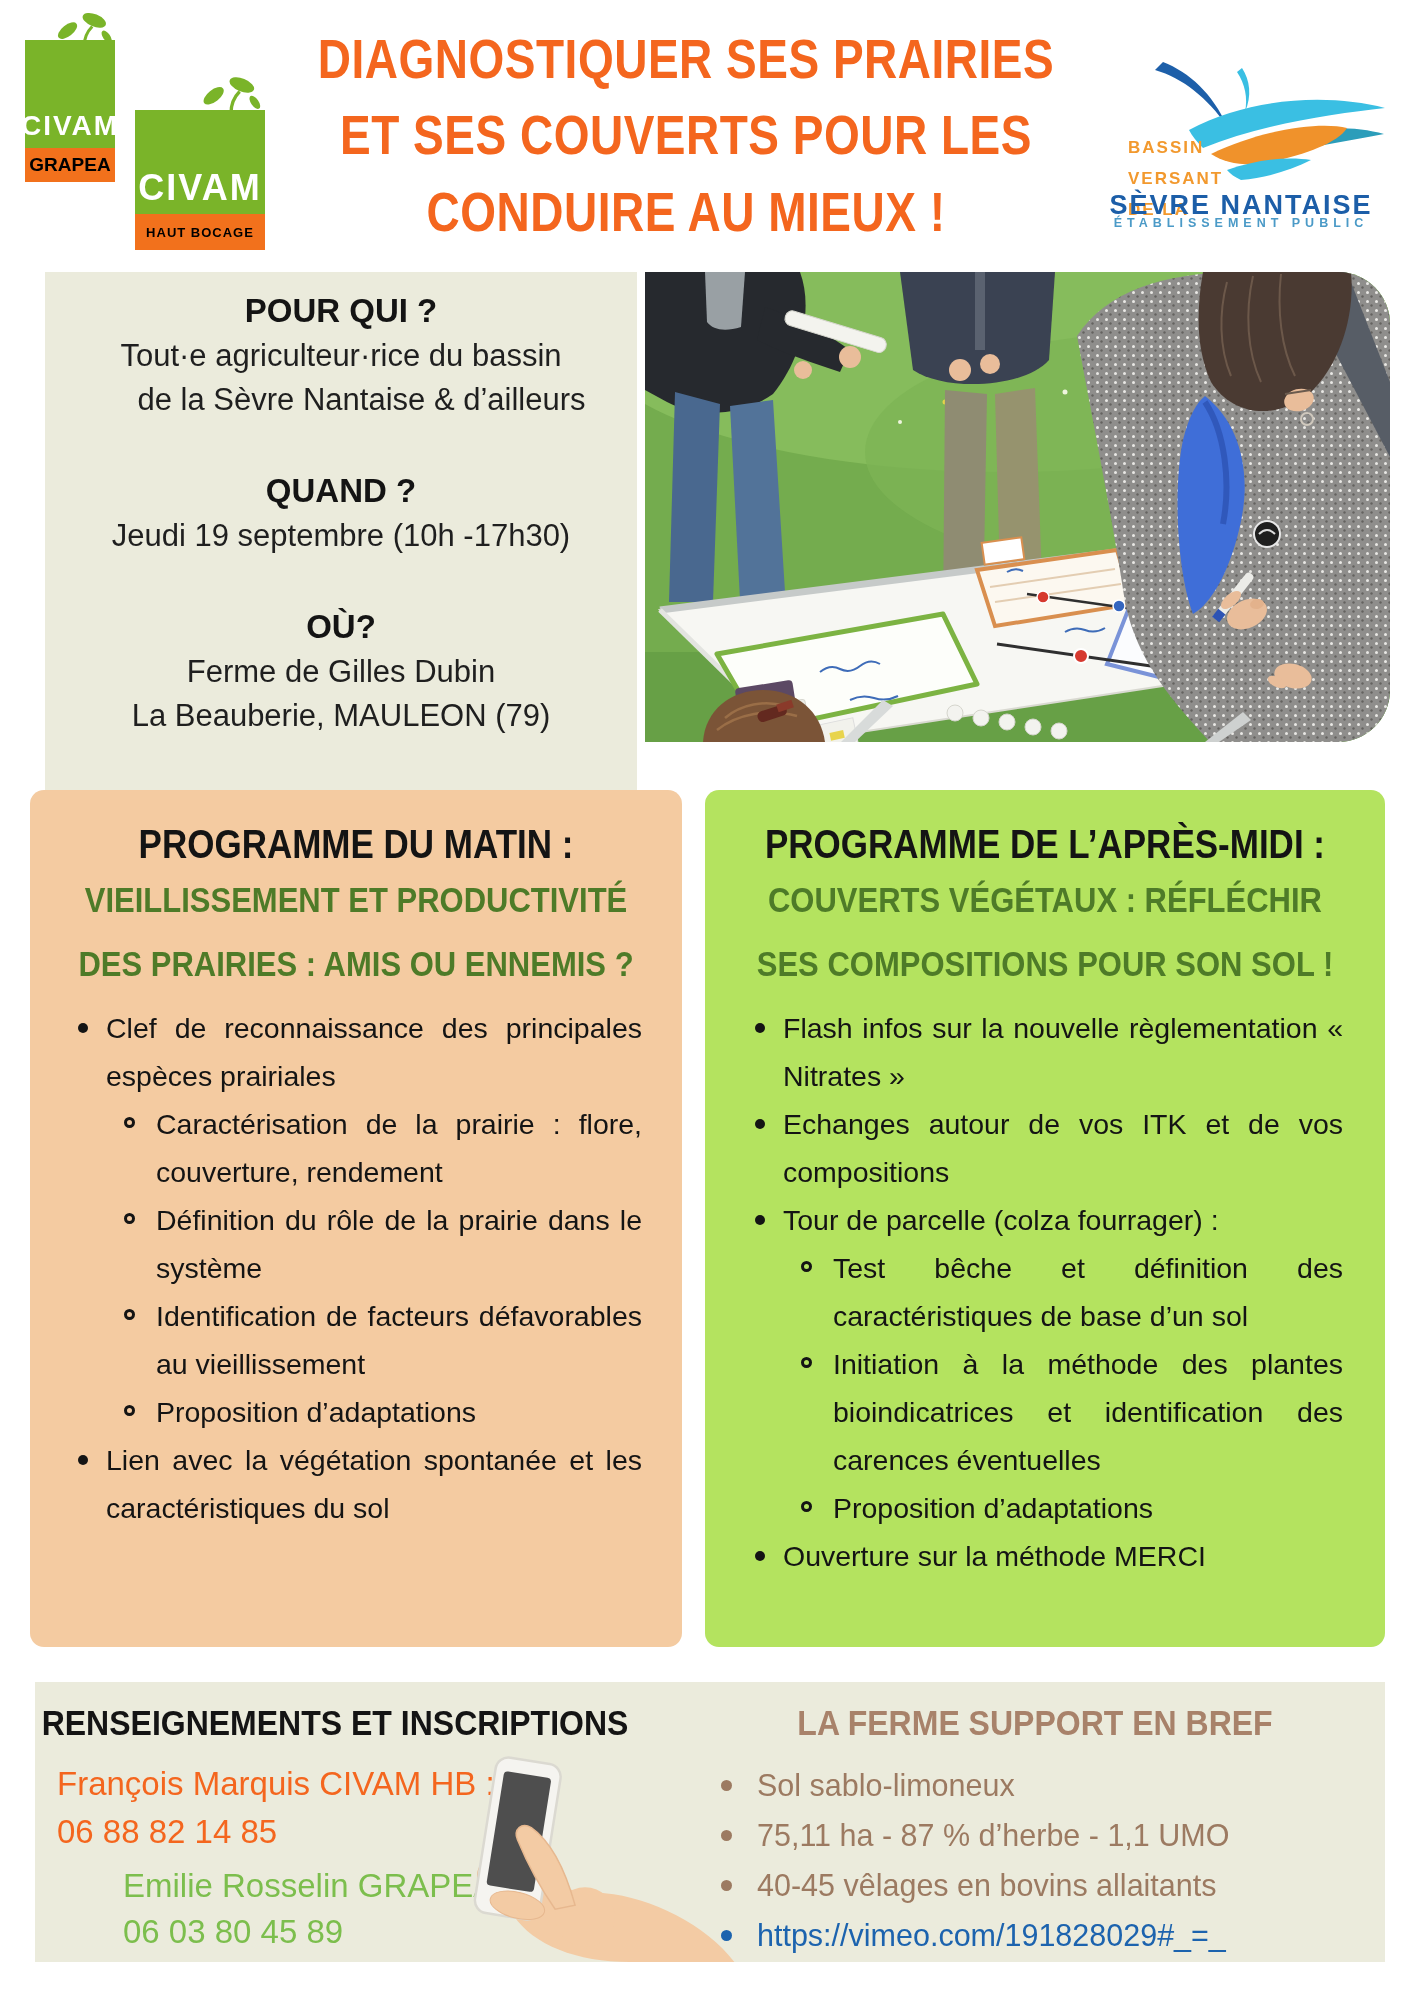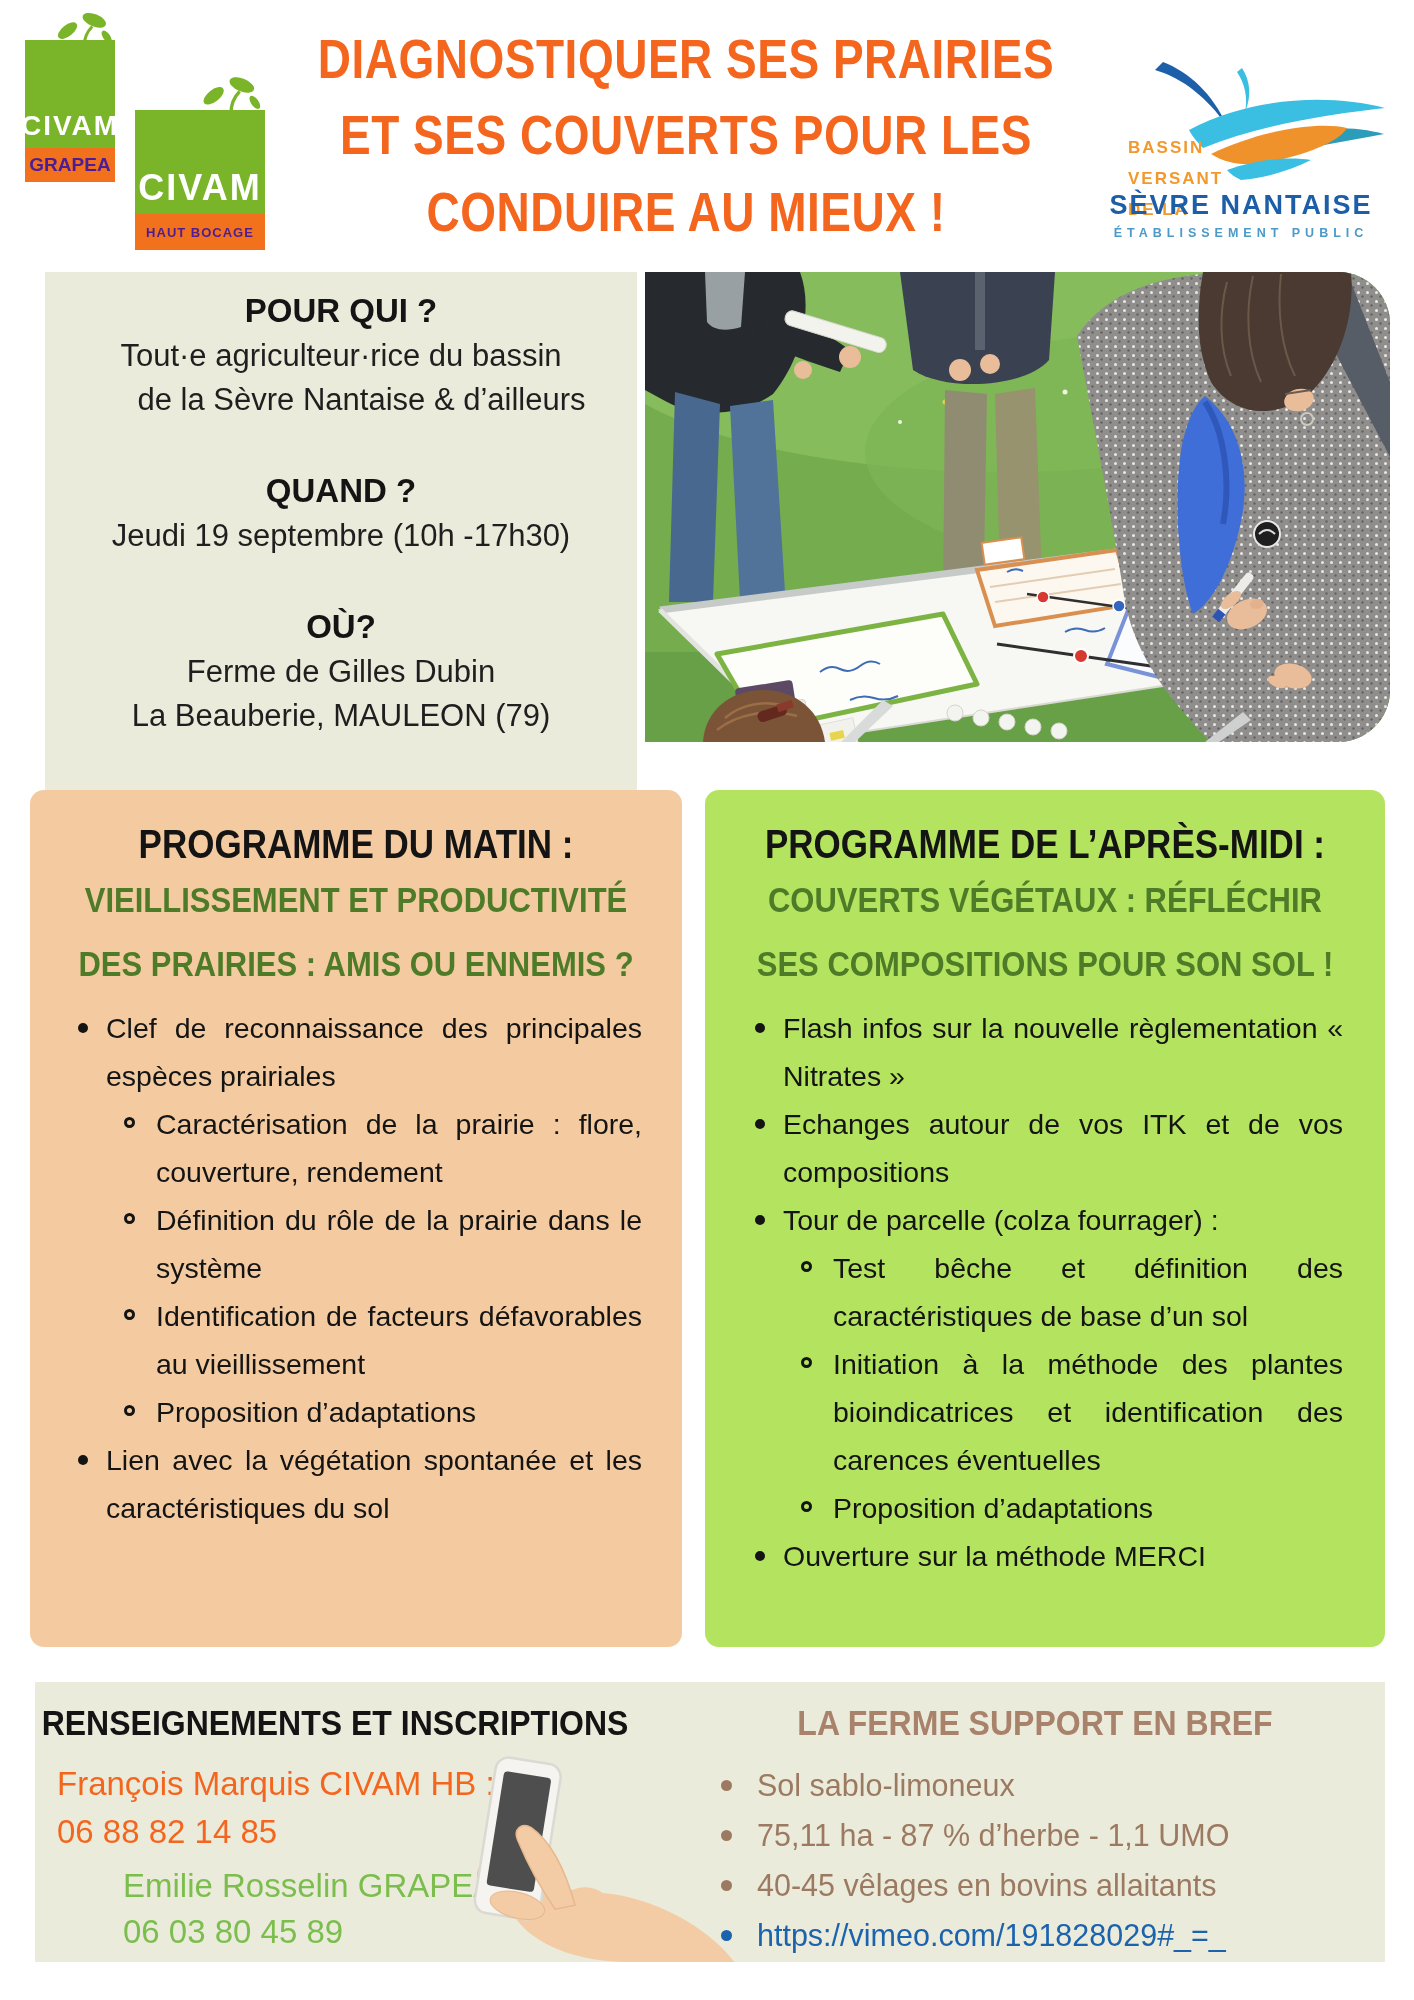--- a/index.html
+++ b/index.html
@@ -6,32 +6,32 @@
   #canvas{
     position:relative;width:1414px;height:2000px;background:#ffffff;
     font-family:"Liberation Sans",sans-serif;overflow:hidden;color:#1a1a1a;
   }
   .abs{position:absolute;}
 
   
   .logo-box{position:absolute;}
   .civam-green{position:absolute;background:#7AB429;display:flex;align-items:flex-end;justify-content:center;}
   .civam-word{color:#ffffff;font-weight:bold;letter-spacing:2px;line-height:1;padding-bottom:8px;}
-  .civam-strip{position:absolute;background:#F2711C;color:#4c1d95;display:flex;align-items:center;justify-content:center;font-weight:bold;}
+  .civam-strip{position:absolute;background:#F2711C;color:#000000;display:flex;align-items:center;justify-content:center;font-weight:bold;}
 
   .title{
     position:absolute;left:280px;top:20px;width:812px;text-align:center;
     color:#F4661E;font-weight:800;font-size:46px;line-height:64px;letter-spacing:.5px;
     transform:scaleY(1.2);transform-origin:50% 0;
   }
 
   .sevre{position:absolute;left:1095px;top:52px;width:292px;height:200px;}
   .sevre-pre{position:absolute;left:33px;top:60px;color:#F2992E;font-size:17px;line-height:31px;letter-spacing:2px;font-weight:bold;margin-top:20px;}
   .sevre-name{position:absolute;left:0;top:138px;width:100%;text-align:center;color:#1C5EA8;font-weight:bold;font-size:27px;letter-spacing:2px;}
-  .sevre-tag{position:absolute;left:0;top:174px;width:100%;text-align:center;color:#4B9AC7;font-weight:bold;font-size:12.5px;letter-spacing:5px;}
+  .sevre-tag{position:absolute;left:0;top:164px;width:100%;text-align:center;color:#4B9AC7;font-weight:bold;font-size:12.5px;letter-spacing:5px;}
 
   
   .info-box{position:absolute;left:45px;top:272px;width:592px;height:578px;background:#EBEBDC;text-align:center;padding-top:14px;box-sizing:border-box;}
   .ib-h{font-size:33px;font-weight:bold;line-height:38px;margin-top:50px;color:#141414;}
   .ib-h.first{margin-top:6px;}
   .ib-l{font-size:31px;line-height:44px;color:#1f1f1f;margin-top:4px;}
 
   
   .photo{position:absolute;left:645px;top:272px;width:745px;height:470px;border-radius:0 52px 52px 0;overflow:hidden;}
 

